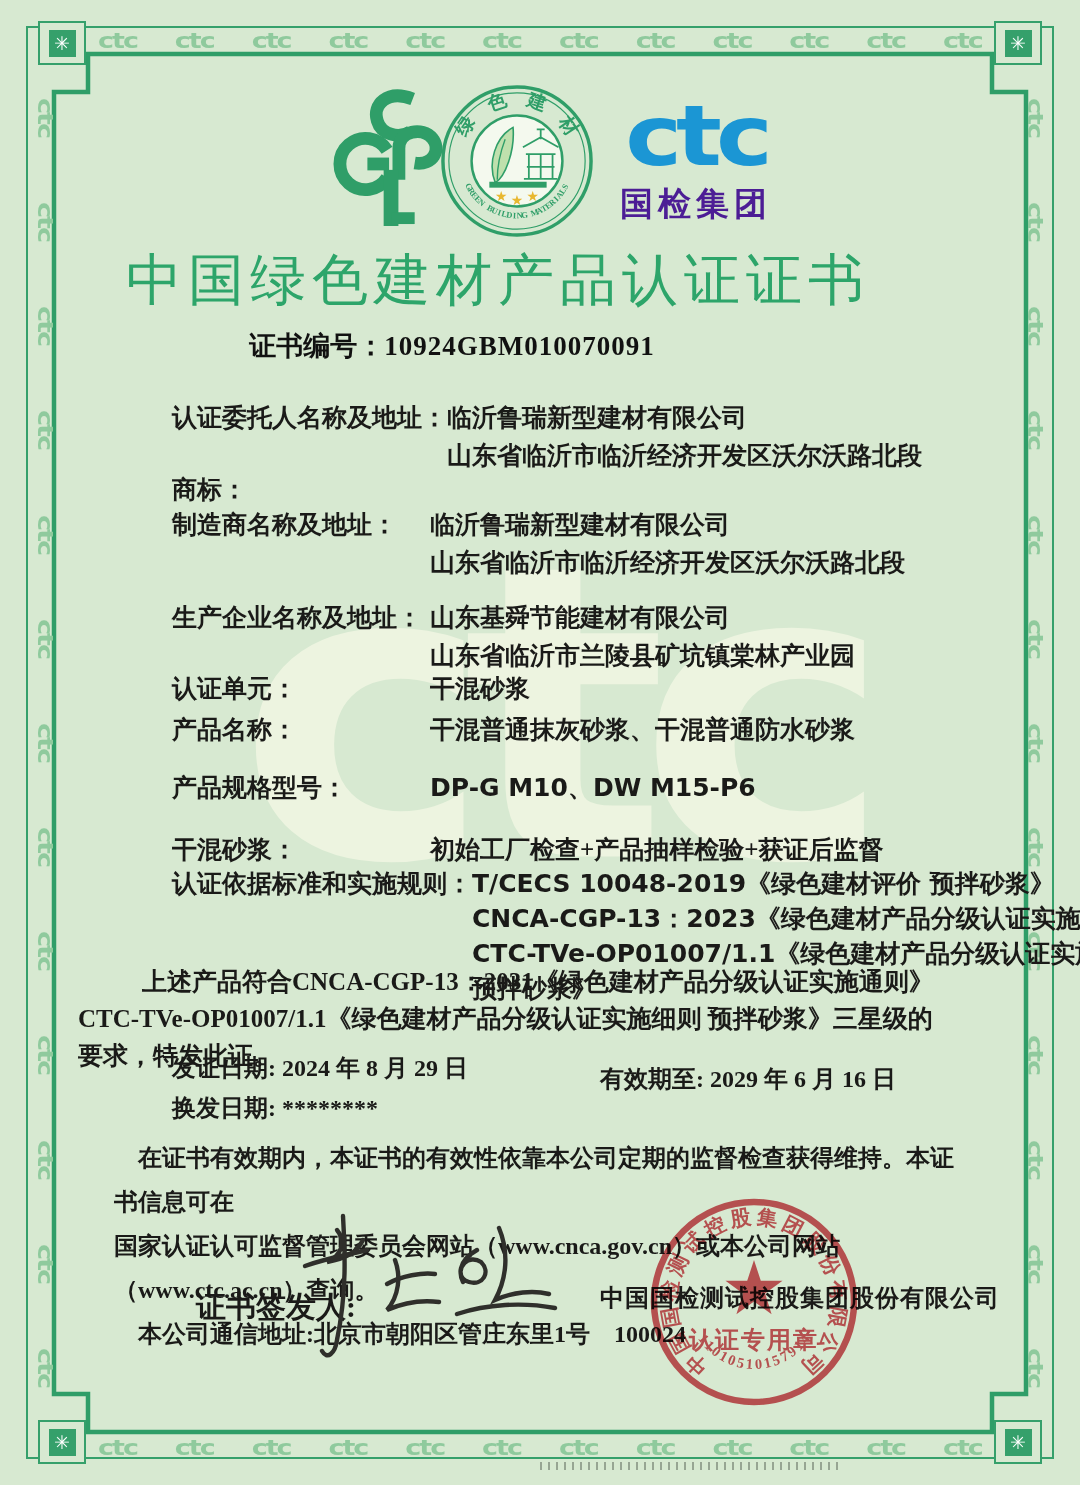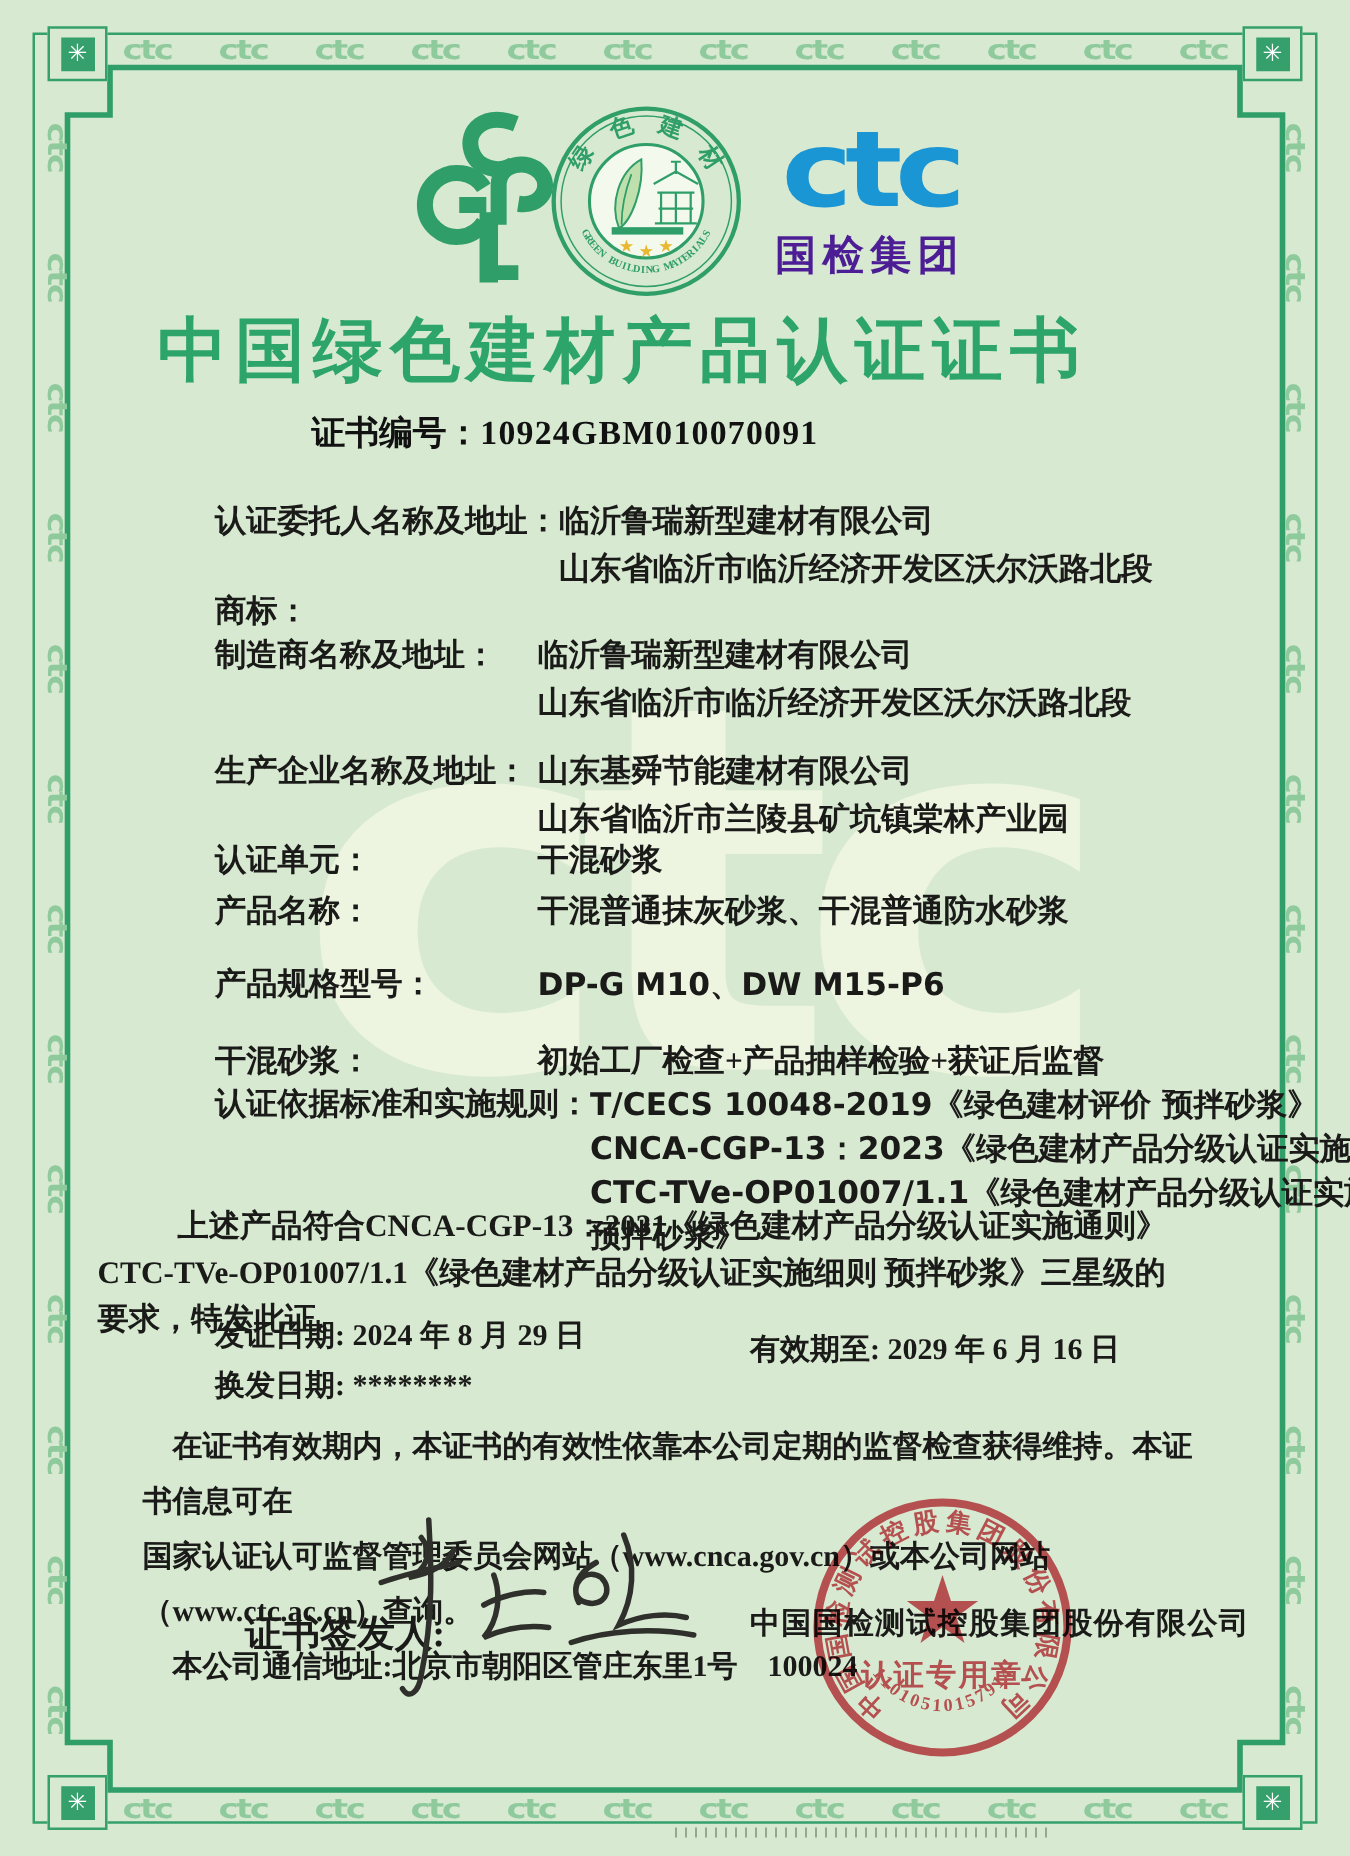--- a/index.html
+++ b/index.html
@@ -28,21 +28,21 @@
           color:#edf4e0;letter-spacing:-30px;transform:scaleY(.95);}
   
   .gp-logo{position:absolute;left:328px;top:86px;z-index:1;}
   .badge{position:absolute;left:438px;top:82px;z-index:1;}
   .ctc-block{position:absolute;left:596px;top:96px;width:200px;text-align:center;z-index:1;}
   .ctc-word{font-family:"DejaVu Sans","Liberation Sans",sans-serif;font-weight:800;
           font-size:96px;line-height:.85;color:#1b96d4;letter-spacing:-6px;transform:scaleY(.88);}
   .ctc-sub{margin-top:4px;font-family:"DejaVu Sans",sans-serif;font-weight:900;
           font-size:33px;color:#4c1d95;letter-spacing:5px;}
   .title{position:absolute;left:0;top:243px;width:996px;text-align:center;z-index:1;
-          font-size:56px;font-weight:700;color:#2da56a;letter-spacing:6px;}
+          font-size:56px;font-weight:400;color:#2da56a;letter-spacing:6px;}
   .certline{position:absolute;left:0;top:328px;width:904px;text-align:center;z-index:1;
           font-size:27px;font-weight:bold;color:#111;}
   .certline .num{font-family:"Liberation Serif",serif;letter-spacing:1px;}
   
   .frow{position:absolute;left:172px;display:flex;z-index:1;font-size:25px;font-weight:bold;line-height:38px;margin-top:19px;}
   .flabel{min-width:258px;white-space:nowrap;}
   .fvalue{white-space:nowrap;}
   .r1{top:380px}.r2{top:452px}.r3{top:487px}.r4{top:580px}.r5{top:651px}
   .r6{top:692px}.r7{top:750px}.r8{top:812px}.r9{top:847px;line-height:35px;}
   .latin{font-family:"DejaVu Sans","Liberation Sans",sans-serif;letter-spacing:0;}

